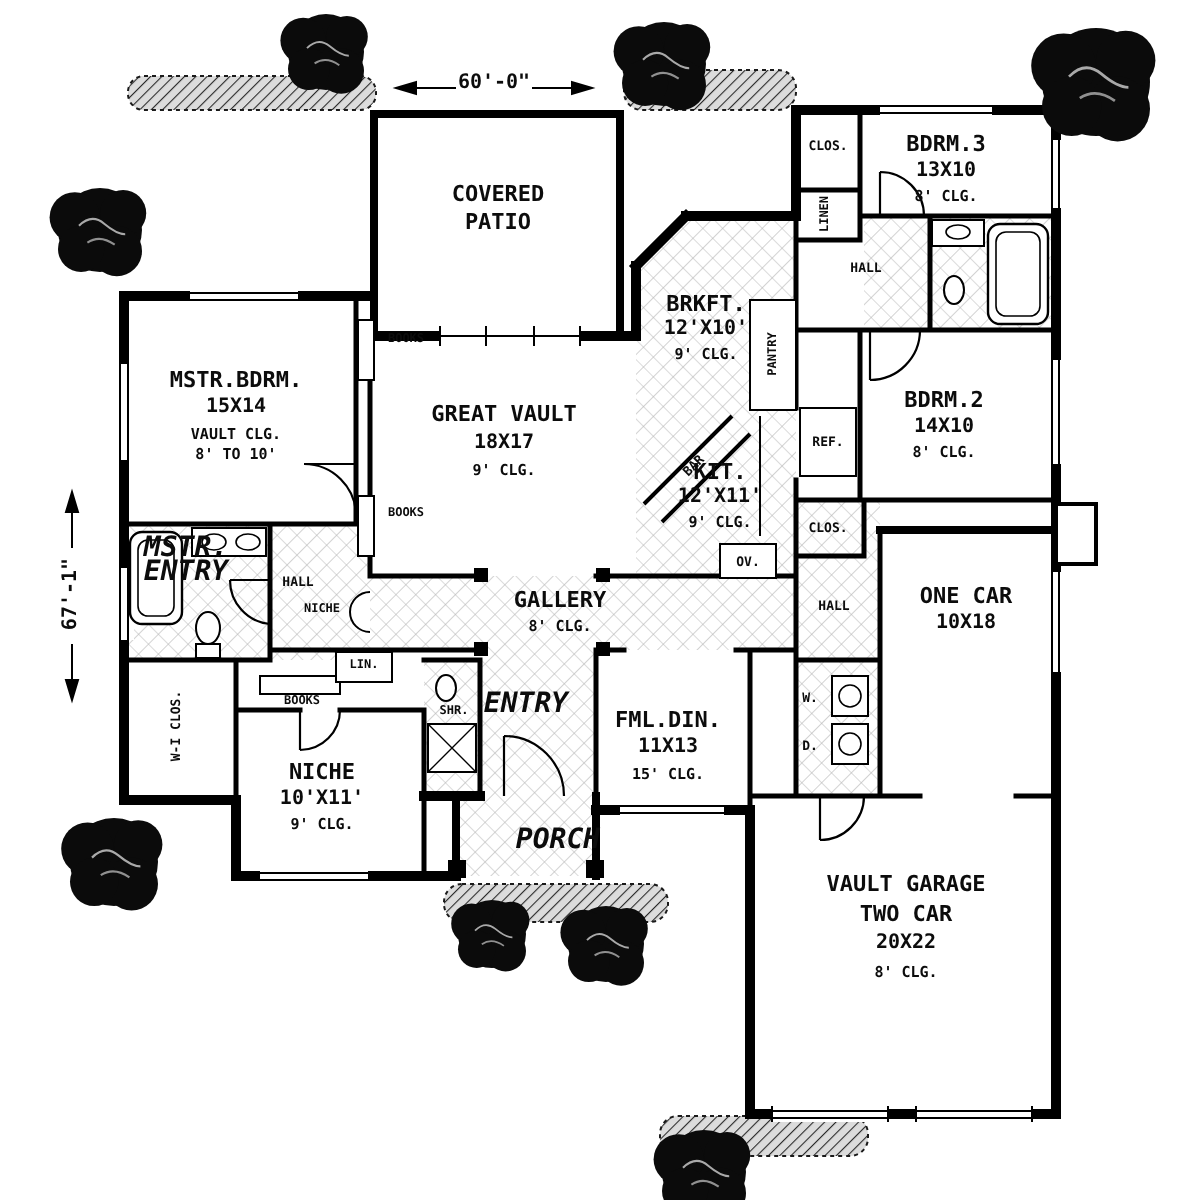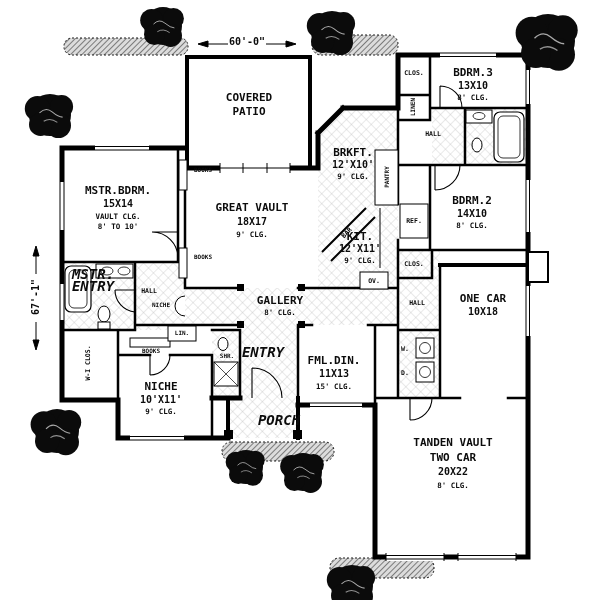--- a/index.html
+++ b/index.html
@@ -237,21 +237,21 @@
   <div class="lbl sz" style="left:334px;top:374px">11X13</div>
   <div class="lbl clg" style="left:334px;top:387px">15' CLG.</div>
 
   <div class="lbl room" style="left:161px;top:386px">NICHE</div>
   <div class="lbl sz" style="left:161px;top:400px">10'X11'</div>
   <div class="lbl clg" style="left:161px;top:412px">9' CLG.</div>
 
   <div class="lbl s9" style="left:263px;top:352px">ENTRY</div>
   <div class="lbl s9" style="left:279px;top:420px">PORCH</div>
 
-  <div class="lbl room" style="left:453px;top:442px">TANDEN VAULT</div>
+  <div class="lbl room" style="left:453px;top:442px">VAULT GARAGE</div>
   <div class="lbl room" style="left:453px;top:457px">TWO CAR</div>
   <div class="lbl sz" style="left:453px;top:472px">20X22</div>
   <div class="lbl clg" style="left:453px;top:486px">8' CLG.</div>
 
   <div class="lbl sm v" style="left:88px;top:363px">W-I CLOS.</div>
 
   <div class="lbl sm" style="left:414px;top:73px">CLOS.</div>
   <div class="lbl xs v" style="left:413px;top:107px">LINEN</div>
   <div class="lbl sm" style="left:433px;top:134px">HALL</div>
   <div class="lbl xs v" style="left:387px;top:177px">PANTRY</div>

